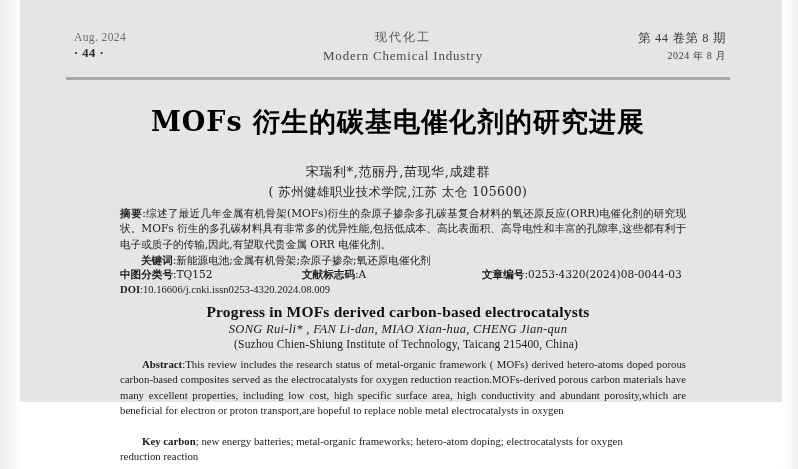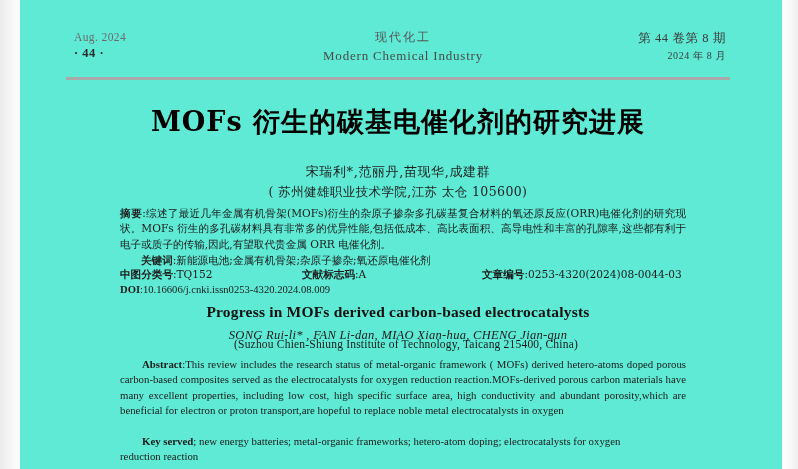--- a/index.html
+++ b/index.html
@@ -11,22 +11,22 @@
     height: 469px;
     background: #ffffff;
     font-family: "Liberation Serif", "DejaVu Serif", serif;
     color: #1a1a1a;
     overflow: hidden;
   }
 
   .page {
     position: relative;
     width: 798px;
-    height: 469px;
-    background: #5eead4;
+    height: 402px;
+    background: #e5e5e5;
     box-sizing: border-box;
   }
 
   
   .page-edge-left {
     position: absolute;
     left: 0; top: 0;
     width: 20px; height: 469px;
     background: linear-gradient(to right, #eceaea 0%, #f7f6f6 55%, #ffffff 100%);
   }
@@ -224,21 +224,20 @@
 
   .authors-en {
     position: absolute;
     left: 0; top: 322px;
     width: 664px;
     text-align: center;
     font-size: 12.5px;
     font-style: italic;
     letter-spacing: 0.3px;
     color: #1a1a1a;
-    margin-top: 6px;
   }
 
   .affil-en {
     position: absolute;
     left: 8px; top: 338px;
     width: 664px;
     text-align: center;
     font-size: 11.5px;
     letter-spacing: 0.2px;
     color: #1a1a1a;
@@ -331,18 +330,18 @@
 
     <div class="authors-en">SONG Rui-li* , FAN Li-dan, MIAO Xian-hua, CHENG Jian-qun</div>
 
     <div class="affil-en">(Suzhou Chien-Shiung Institute of Technology, Taicang 215400, China)</div>
 
     <div class="abs-en">
       <p class="p1"><span class="lbl">Abstract</span><span>:This review includes the research status of metal-organic framework ( MOFs) derived hetero-atoms doped porous carbon-based composites served as the electrocatalysts for oxygen reduction reaction.MOFs-derived porous carbon materials have many excellent properties, including low cost, high specific surface area, high conductivity and abundant porosity,which are beneficial for electron or proton transport,are hopeful to replace noble metal electrocatalysts in oxygen</span></p>
     </div>
 
     <div class="kw-en">
-      <span class="lbl">Key served</span><span>; new energy batteries; metal-organic frameworks; hetero-atom doping; electrocatalysts for oxygen</span>
+      <span class="lbl">Key carbon</span><span>; new energy batteries; metal-organic frameworks; hetero-atom doping; electrocatalysts for oxygen</span>
       <span class="tail">reduction reaction</span>
     </div>
 
   </div>
 </div>
 
 </body></html>

